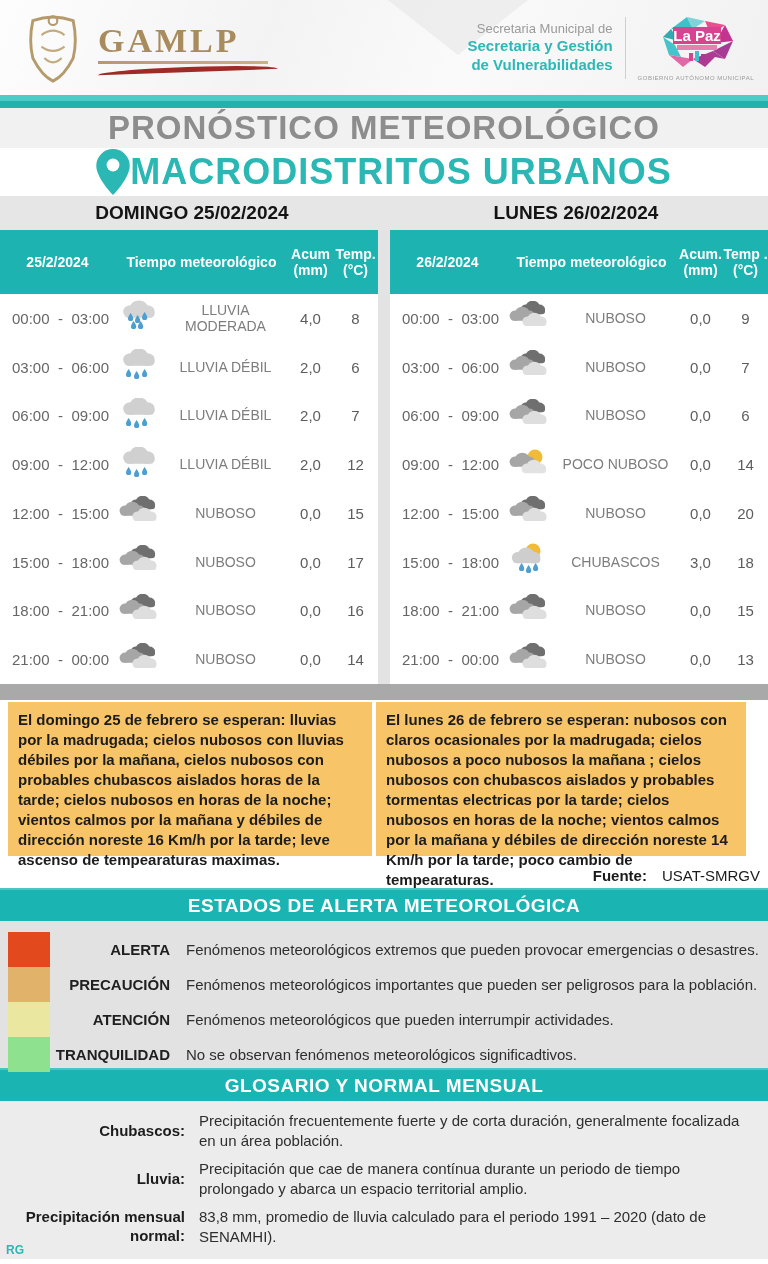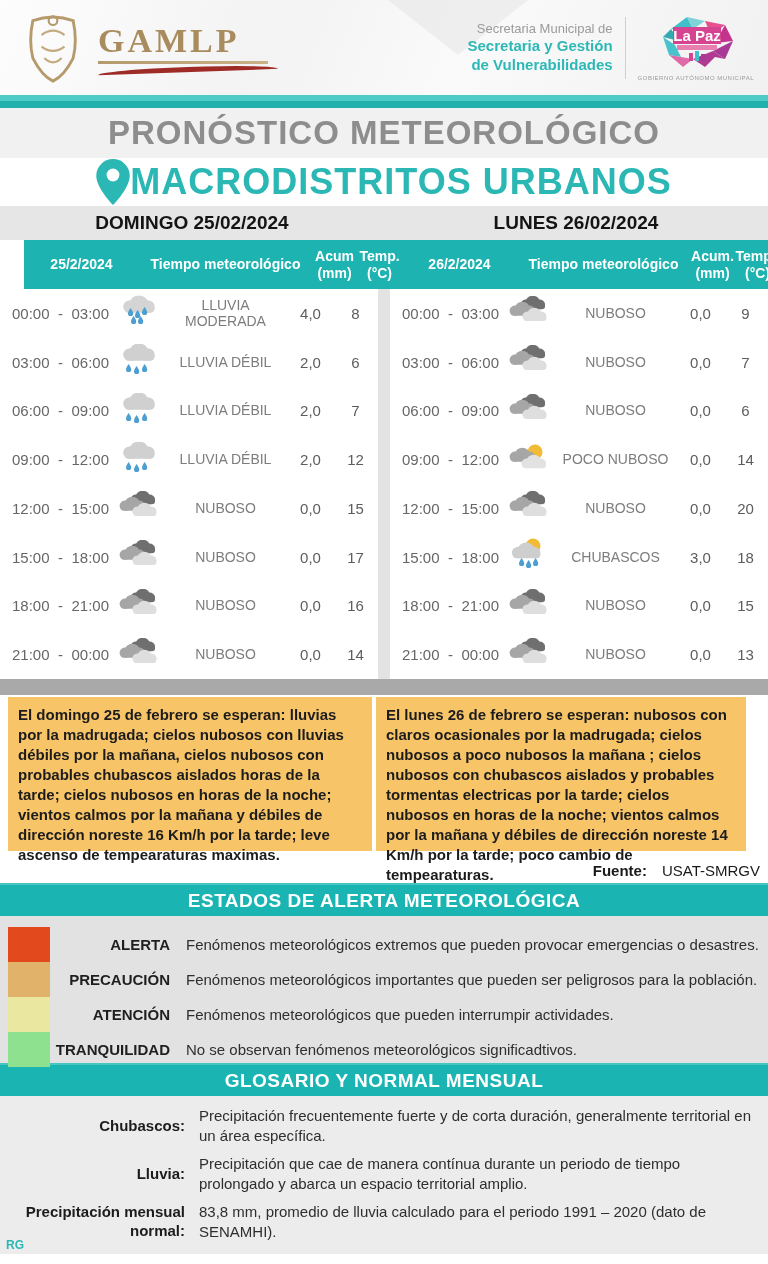--- a/index.html
+++ b/index.html
@@ -17,31 +17,31 @@
   .hdr-right{display:flex;align-items:center;gap:12px;z-index:1;margin-right:4px;}
   .secretaria{text-align:right;line-height:1.25;}
   .secr-l1{font-size:13px;color:#9b9b9b;}
   .secr-l2,.secr-l3{font-size:15px;font-weight:bold;color:#2cb8b6;}
   .hdr-divider{width:1px;height:62px;background:#cfcfcf;}
   .lapaz{display:flex;flex-direction:column;align-items:center;}
   .lapaz-sub{font-size:6px;color:#9b9b9b;letter-spacing:.5px;margin-top:2px;}
 
   
   .teal-bar{height:13px;background:linear-gradient(#4ecac7 0 45%,#23b1ae 45% 100%);}
-  .title-band{height:50px;background:#f1f1f1;display:flex;align-items:center;justify-content:center;}
+  .title-band{height:40px;background:#f1f1f1;display:flex;align-items:center;justify-content:center;}
   .title-band .t{font-size:33px;font-weight:bold;color:#8d8d8d;letter-spacing:1px;}
   .subtitle-band{height:48px;background:#ffffff;display:flex;align-items:center;justify-content:center;}
   .subtitle-band .t{font-size:36px;font-weight:bold;color:#2bb7b4;letter-spacing:1px;}
 
   
   .day-band{height:34px;background:#e6e6e6;display:flex;}
   .day-cell{flex:1;display:flex;align-items:center;justify-content:center;font-size:19px;font-weight:bold;color:#141414;}
 
   
-  .thead-row{height:49px;display:flex;margin-left:24px;}
+  .thead-row{height:64px;display:flex;}
   .thead-side{width:378px;background:#1db3b0;display:grid;grid-template-columns:115px 173px 45px 45px;align-items:center;}
   .divider-col{width:12px;background:#e3e3e3;}
   .th{color:#ffffff;font-weight:bold;font-size:14px;text-align:center;line-height:1.15;}
   .tbody-wrap{height:390px;display:flex;}
   .tbody{width:378px;display:flex;flex-direction:column;}
   .trow{flex:1;display:grid;grid-template-columns:115px 48px 125px 45px 45px;align-items:center;}
   .time-cell{display:flex;justify-content:space-between;padding:0 6px 0 12px;font-size:15px;color:#666;}
   .icon-cell{display:flex;align-items:center;justify-content:center;}
   .cond-cell{text-align:center;font-size:14px;color:#7d7d7d;line-height:1.2;}
   .num-cell{text-align:center;font-size:15px;color:#5d5d5d;}
@@ -673,21 +673,21 @@
         <div class="alert-desc">No se observan fenómenos meteorológicos significadtivos.</div>
       </div>
     </div>
 
   <div class="section-header">
     <span>GLOSARIO Y NORMAL MENSUAL</span>
   </div>
   <div class="glossary-body" id="glossary-body">
     <div class="gloss-row">
         <div class="gloss-term">Chubascos:</div>
-        <div class="gloss-def">Precipitación frecuentemente fuerte y de corta duración, generalmente territorial en un área específica.</div>
+        <div class="gloss-def">Precipitación frecuentemente fuerte y de corta duración, generalmente focalizada en un área población.</div>
       </div>
       <div class="gloss-row">
         <div class="gloss-term">Lluvia:</div>
         <div class="gloss-def">Precipitación que cae de manera contínua durante un periodo de tiempo prolongado y abarca un espacio territorial amplio.</div>
       </div>
       <div class="gloss-row">
         <div class="gloss-term">Precipitación mensual normal:</div>
         <div class="gloss-def">83,8 mm, promedio de lluvia calculado para el periodo 1991 – 2020 (dato de SENAMHI).</div>
       </div>
       <div class="rg">RG</div>

